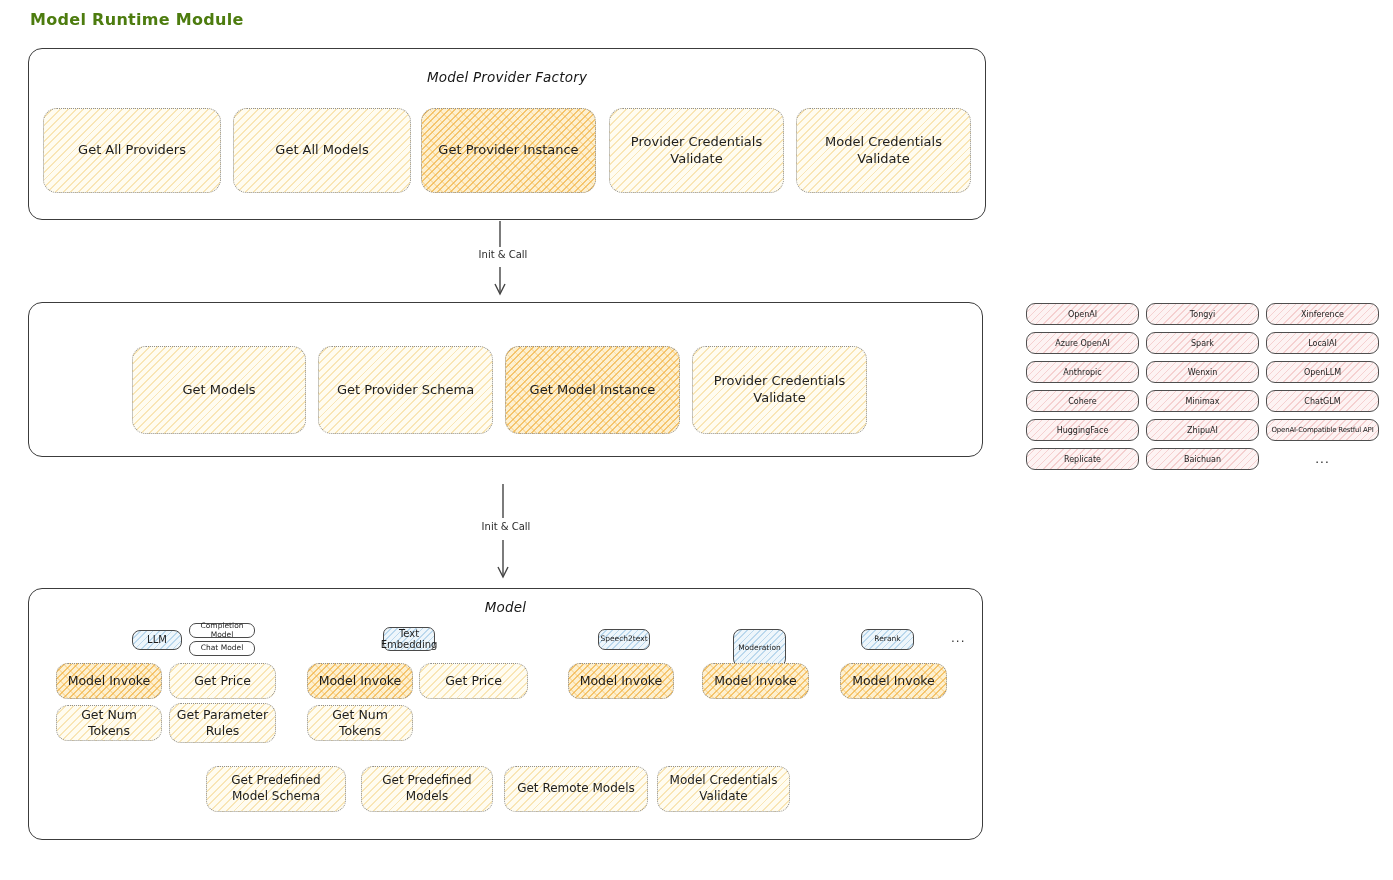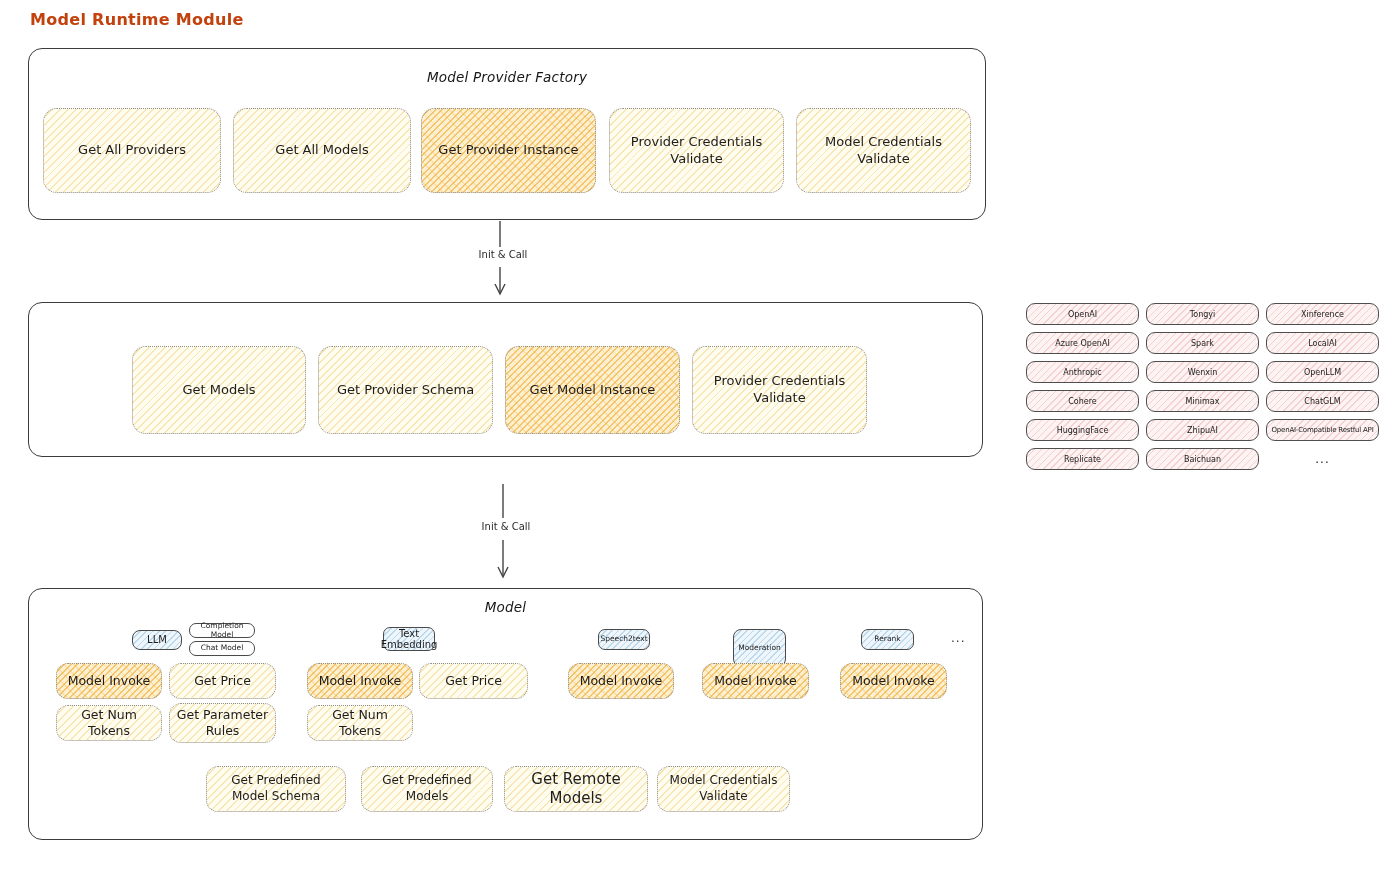--- a/index.html
+++ b/index.html
@@ -3,21 +3,21 @@
 <meta charset="utf-8">
 <style>
   html, body { margin:0; padding:0; background:#ffffff; }
   .canvas {
     position:relative; width:1393px; height:880px; overflow:hidden;
     background:#ffffff; color:#1d1d1d;
     font-family:"DejaVu Sans","Liberation Sans",sans-serif;
   }
   .page-title {
     position:absolute; left:30px; top:10px;
-    font-size:16px; font-weight:600; letter-spacing:.3px; color:#c2410c;
+    font-size:16px; font-weight:600; letter-spacing:.3px; color:#4d7c0f;
   }
   
   .box {
     position:absolute; background:#fff; border:1.5px solid #3c3c3c;
     border-radius:14px; box-sizing:border-box;
   }
   .stack::before, .stack::after {
     content:""; position:absolute; background:#fff;
     border:1.5px solid #4a4a4a; border-radius:14px;
   }
@@ -160,17 +160,17 @@
     <div class="btn small h-orange" style="left:539px; top:74px; width:106px; height:36px;">Model Invoke</div>
     <div class="btn small h-orange" style="left:673px; top:74px; width:107px; height:36px;">Model Invoke</div>
     <div class="btn small h-orange" style="left:811px; top:74px; width:107px; height:36px;">Model Invoke</div>
 
     <div class="btn small h-yellow" style="left:27px;  top:116px; width:106px; height:36px;">Get Num Tokens</div>
     <div class="btn small h-yellow" style="left:140px; top:114px; width:107px; height:40px;">Get Parameter Rules</div>
     <div class="btn small h-yellow" style="left:278px; top:116px; width:106px; height:36px;">Get Num Tokens</div>
 
     <div class="btn small h-yellow" style="left:177px; top:177px; width:140px; height:46px; font-size:12px;">Get Predefined Model Schema</div>
     <div class="btn small h-yellow" style="left:332px; top:177px; width:132px; height:46px; font-size:12px;">Get Predefined Models</div>
-    <div class="btn small h-yellow" style="left:475px; top:177px; width:144px; height:46px; font-size:15px;">Get Remote Models</div>
+    <div class="btn small h-yellow" style="left:475px; top:177px; width:144px; height:46px; font-size:12px;">Get Remote Models</div>
     <div class="btn small h-yellow" style="left:628px; top:177px; width:133px; height:46px; font-size:12px;">Model Credentials Validate</div>
   </div>
 
 </div>
 
 </body></html>

